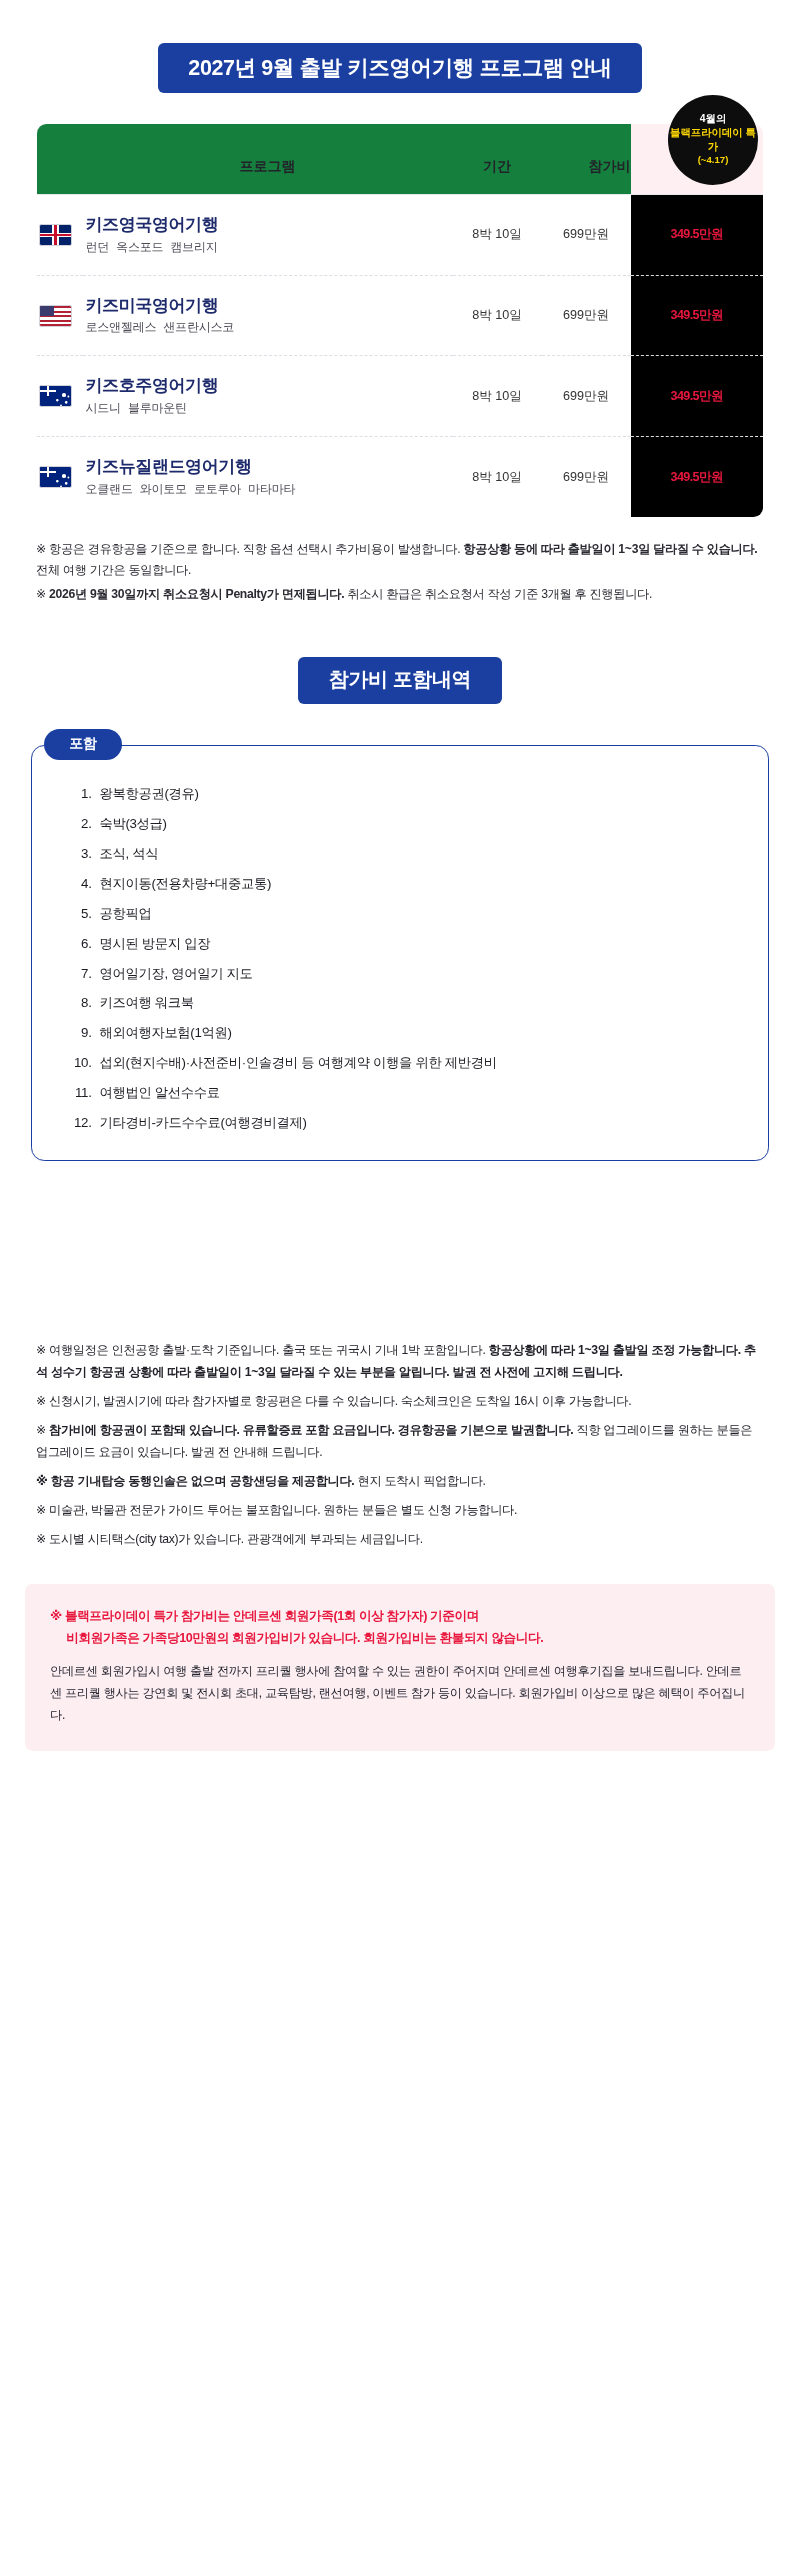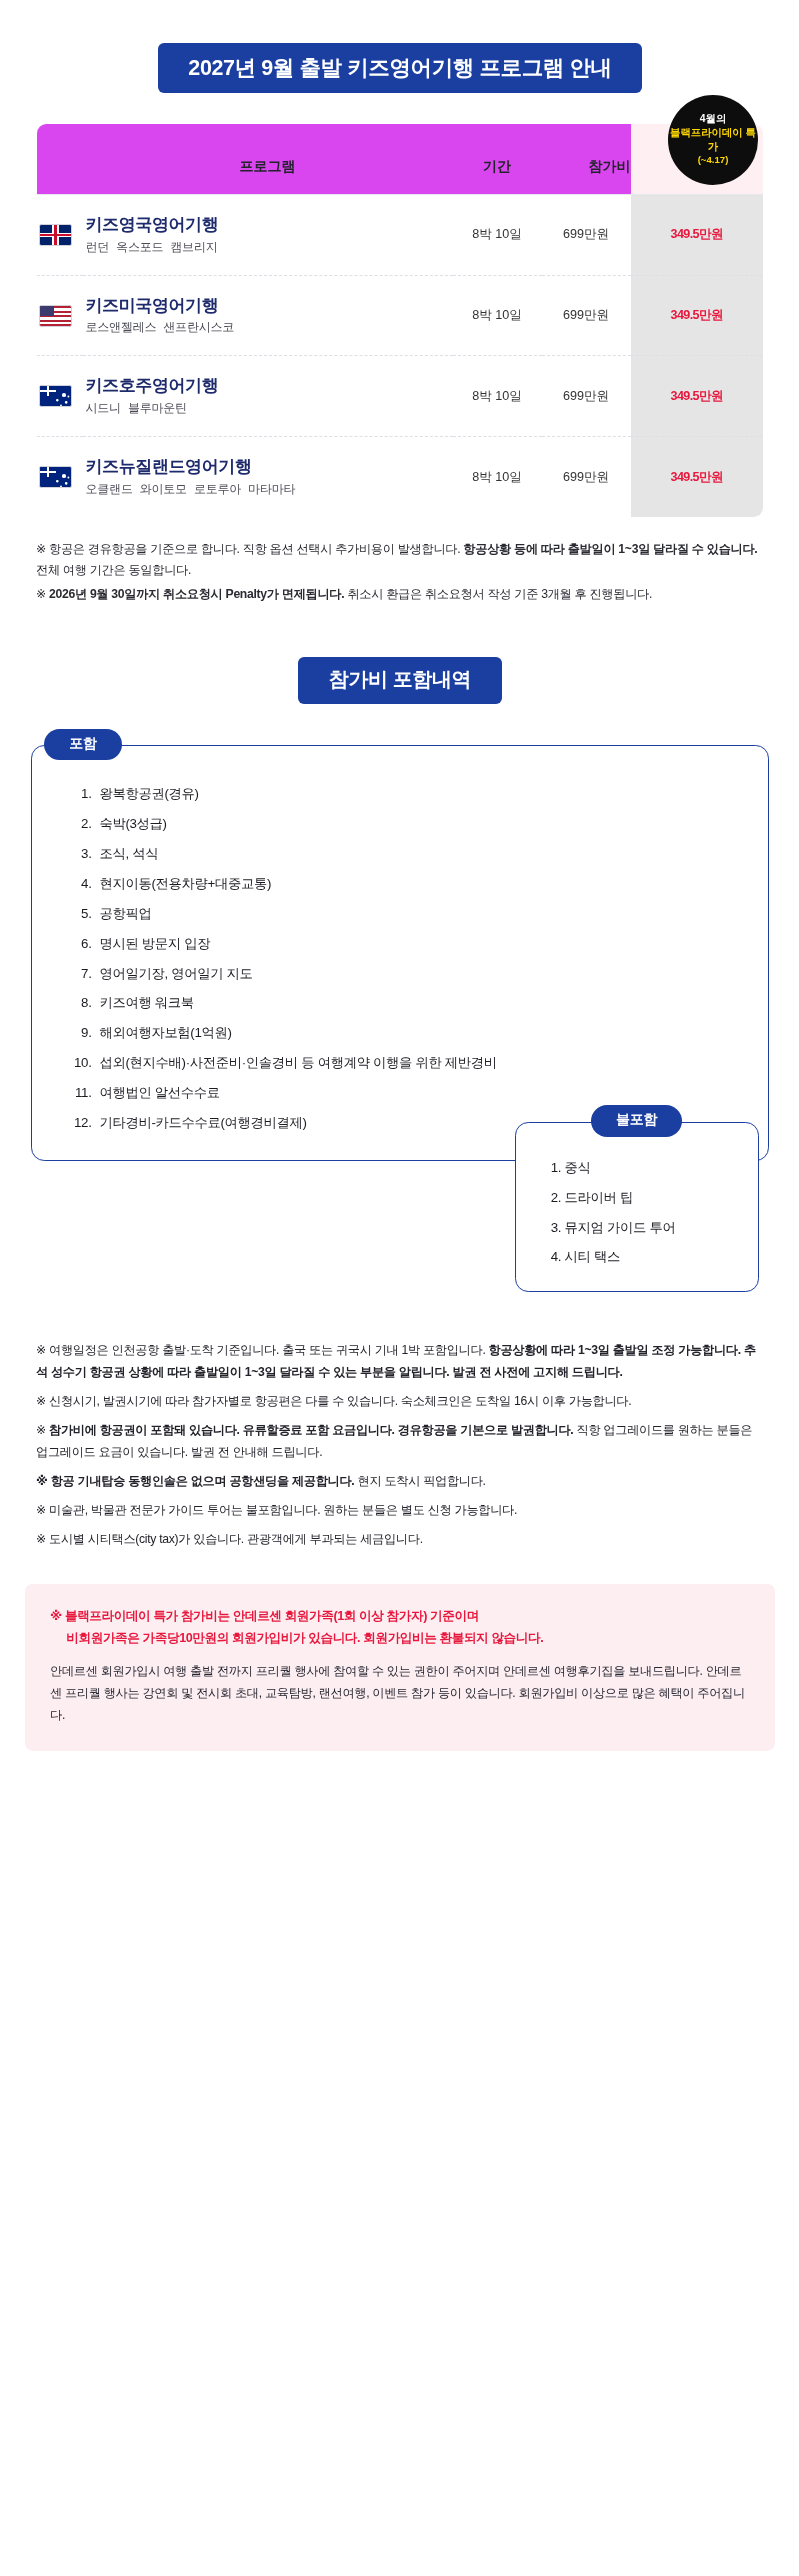--- a/index.html
+++ b/index.html
@@ -48,21 +48,21 @@
     border: 0.7px solid #e2e2e8;
     border-radius: 10.4px;
     overflow: hidden;
   }
   .prog-table thead th {
     font-size: 14px;
     font-weight: bold;
     color: #22222a;
     padding: 34px 0 18px;
     border-bottom: 0.7px solid #e7e7ee;
-    background: #d946ef;
+    background: #15803d;
   }
   .th-flag { width: 46px; }
   .th-name { text-align: center; }
   .th-dur  { width: 89px; }
   .th-fee  { width: 89px; text-align: right; }
   .th-sale { width: 133px; background: #fdeff2 !important; }
 
   .prog-table tbody td {
     border-bottom: 0.7px dashed #dedee6;
     padding: 19px 0;
@@ -132,21 +132,21 @@
     letter-spacing: -0.2px;
     font-family: Liberation Mono, monospace;
   }
   .cell-dur, .cell-fee {
     text-align: center;
     font-size: 12.6px;
     color: #333;
   }
   .cell-sale {
     text-align: center;
-    background: #e5e5e5;
+    background: #000000;
     font-size: 18.5px;
     font-weight: bold;
     color: #e8173d;
     letter-spacing: -0.6px;
   }
 
   
   .promo-circle {
     position: absolute;
     right: 6px;
@@ -392,33 +392,20 @@
         <li>명시된 방문지 입장</li>
         <li>영어일기장, 영어일기 지도</li>
         <li>키즈여행 워크북</li>
         <li>해외여행자보험(1억원)</li>
         <li>섭외(현지수배)·사전준비·인솔경비 등 여행계약 이행을 위한 제반경비</li>
         <li>여행법인 알선수수료</li>
         <li>기타경비-카드수수료(여행경비결제)</li>
       </ol>
     </div>
 
-    <div class="excl-wrap">
-      <div class="excl-pill-row">
-        <span class="pill">불포함</span>
-      </div>
-      <div class="box excl-box">
-        <ol class="excl-list">
-          <li>중식</li>
-          <li>드라이버 팁</li>
-          <li>뮤지엄 가이드 투어</li>
-          <li>시티 택스</li>
-        </ol>
-      </div>
-    </div>
   </div>
 
   <div class="longnotes">
     <p>
       <span>※ 여행일정은 인천공항 출발·도착 기준입니다. 출국 또는 귀국시 기내 1박 포함입니다. </span><span class="b">항공상황에 따라 1~3일 출발일 조정 가능합니다. 추석 성수기 항공권 상황에 따라 출발일이 1~3일 달라질 수 있는 부분을 알립니다. 발권 전 사전에 고지해 드립니다.</span>
     </p>
     <p>
       <span>※ 신청시기, 발권시기에 따라 참가자별로 항공편은 다를 수 있습니다. 숙소체크인은 도착일 16시 이후 가능합니다.</span>
     </p>
     <p>

